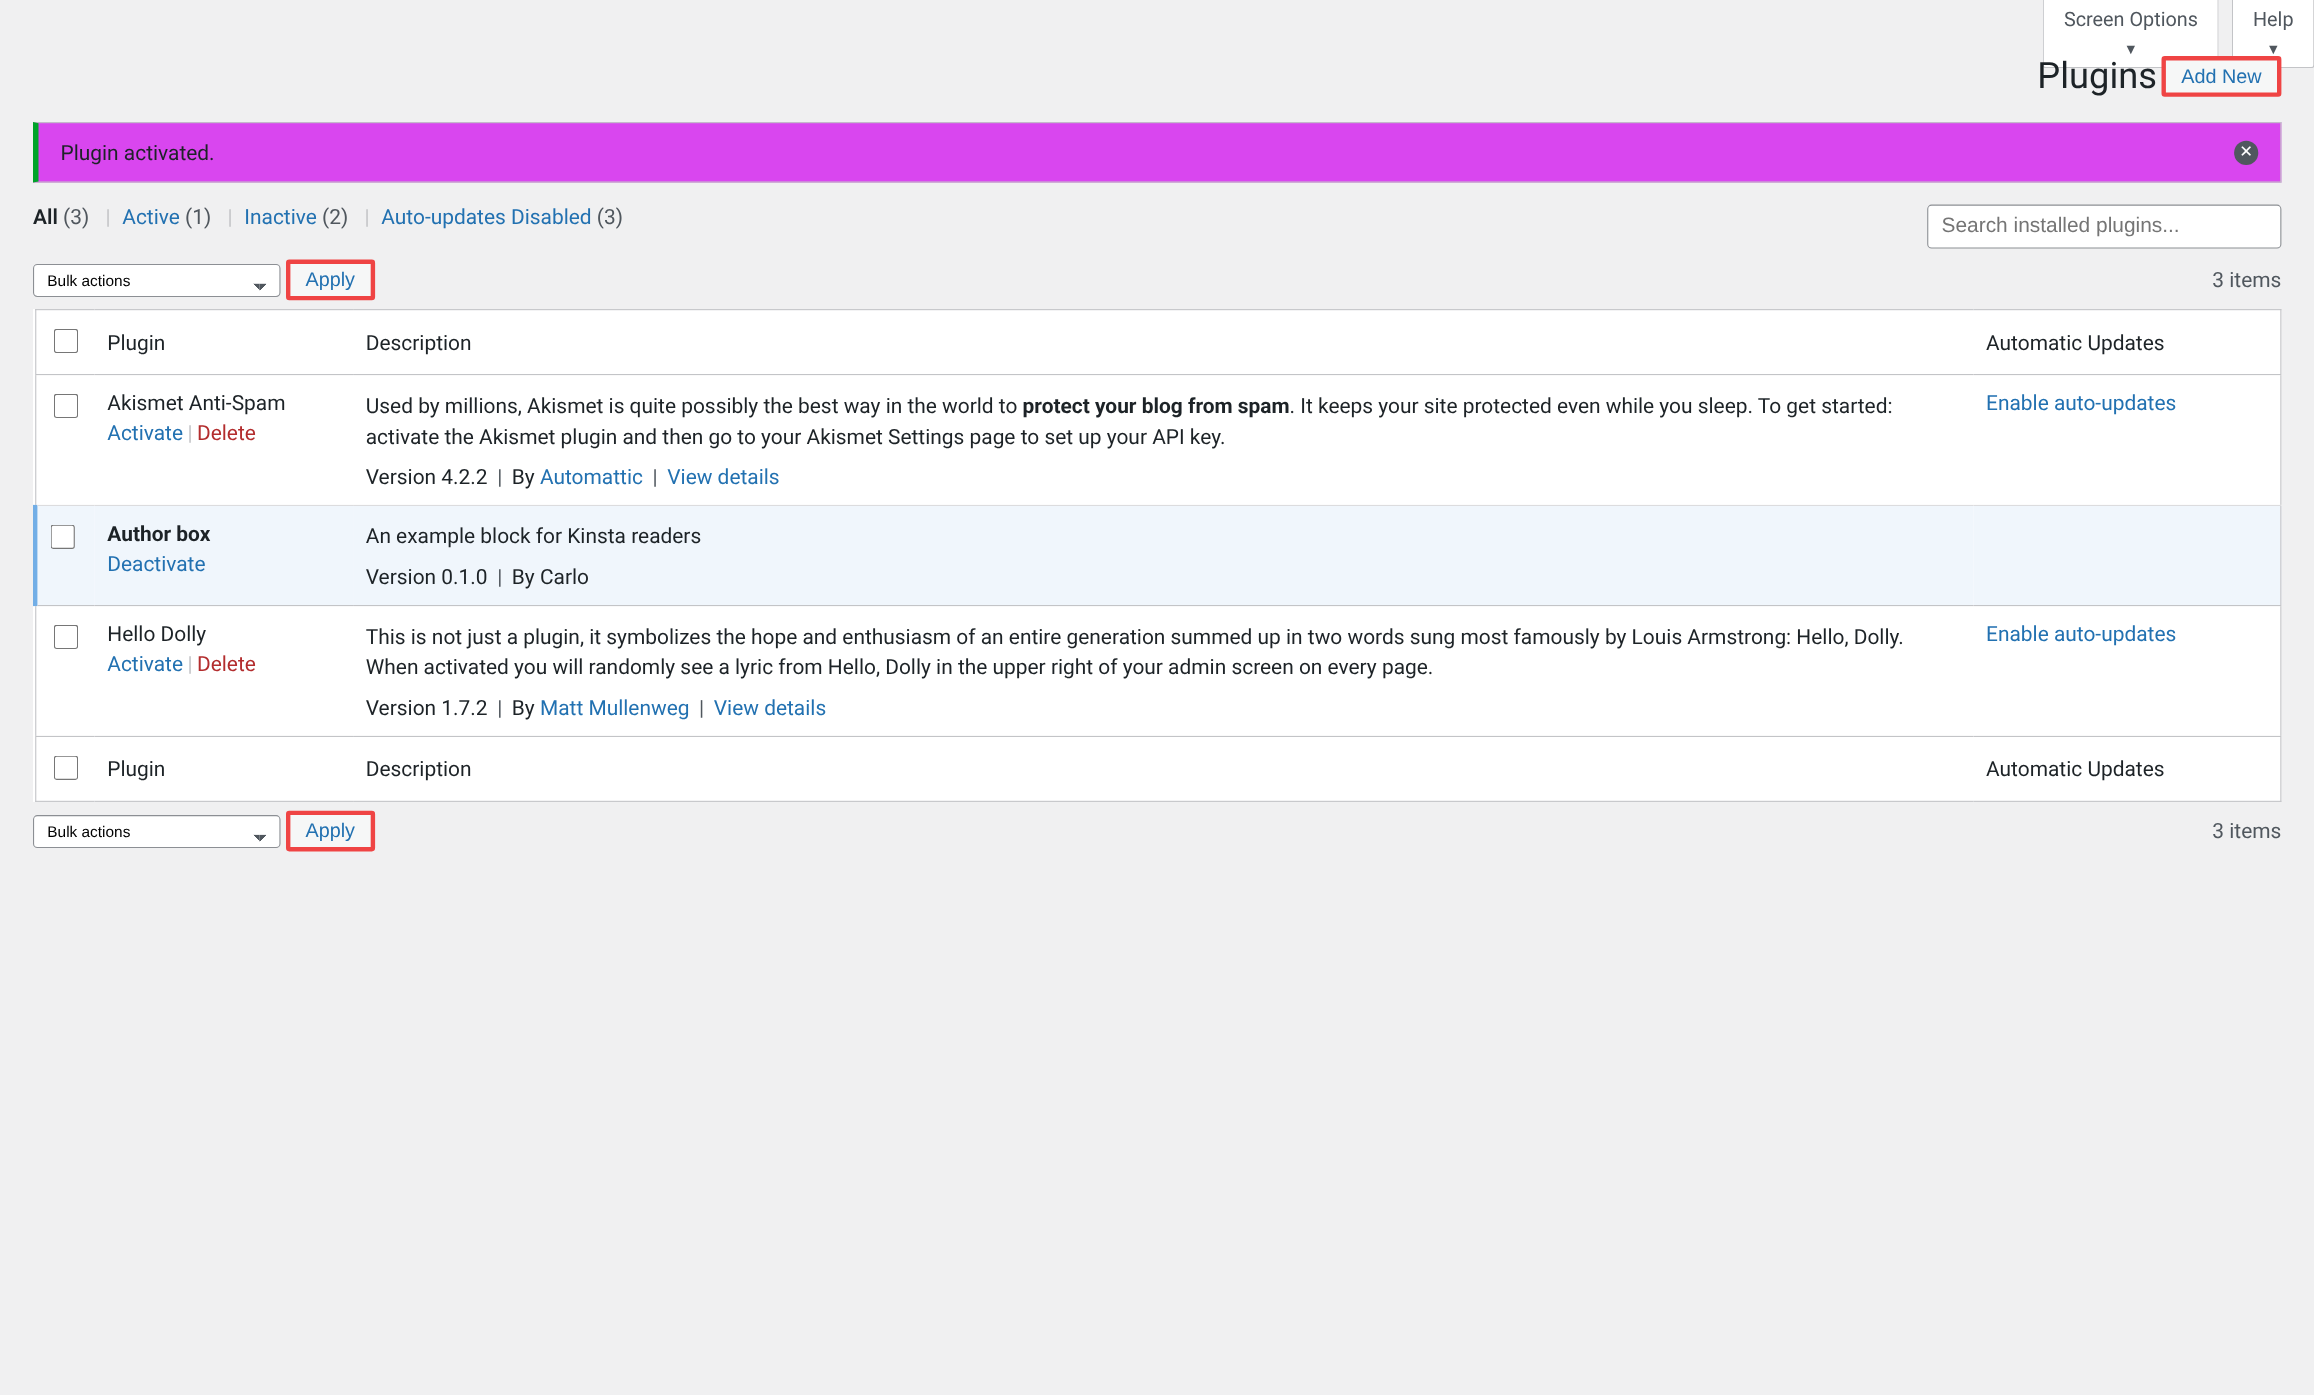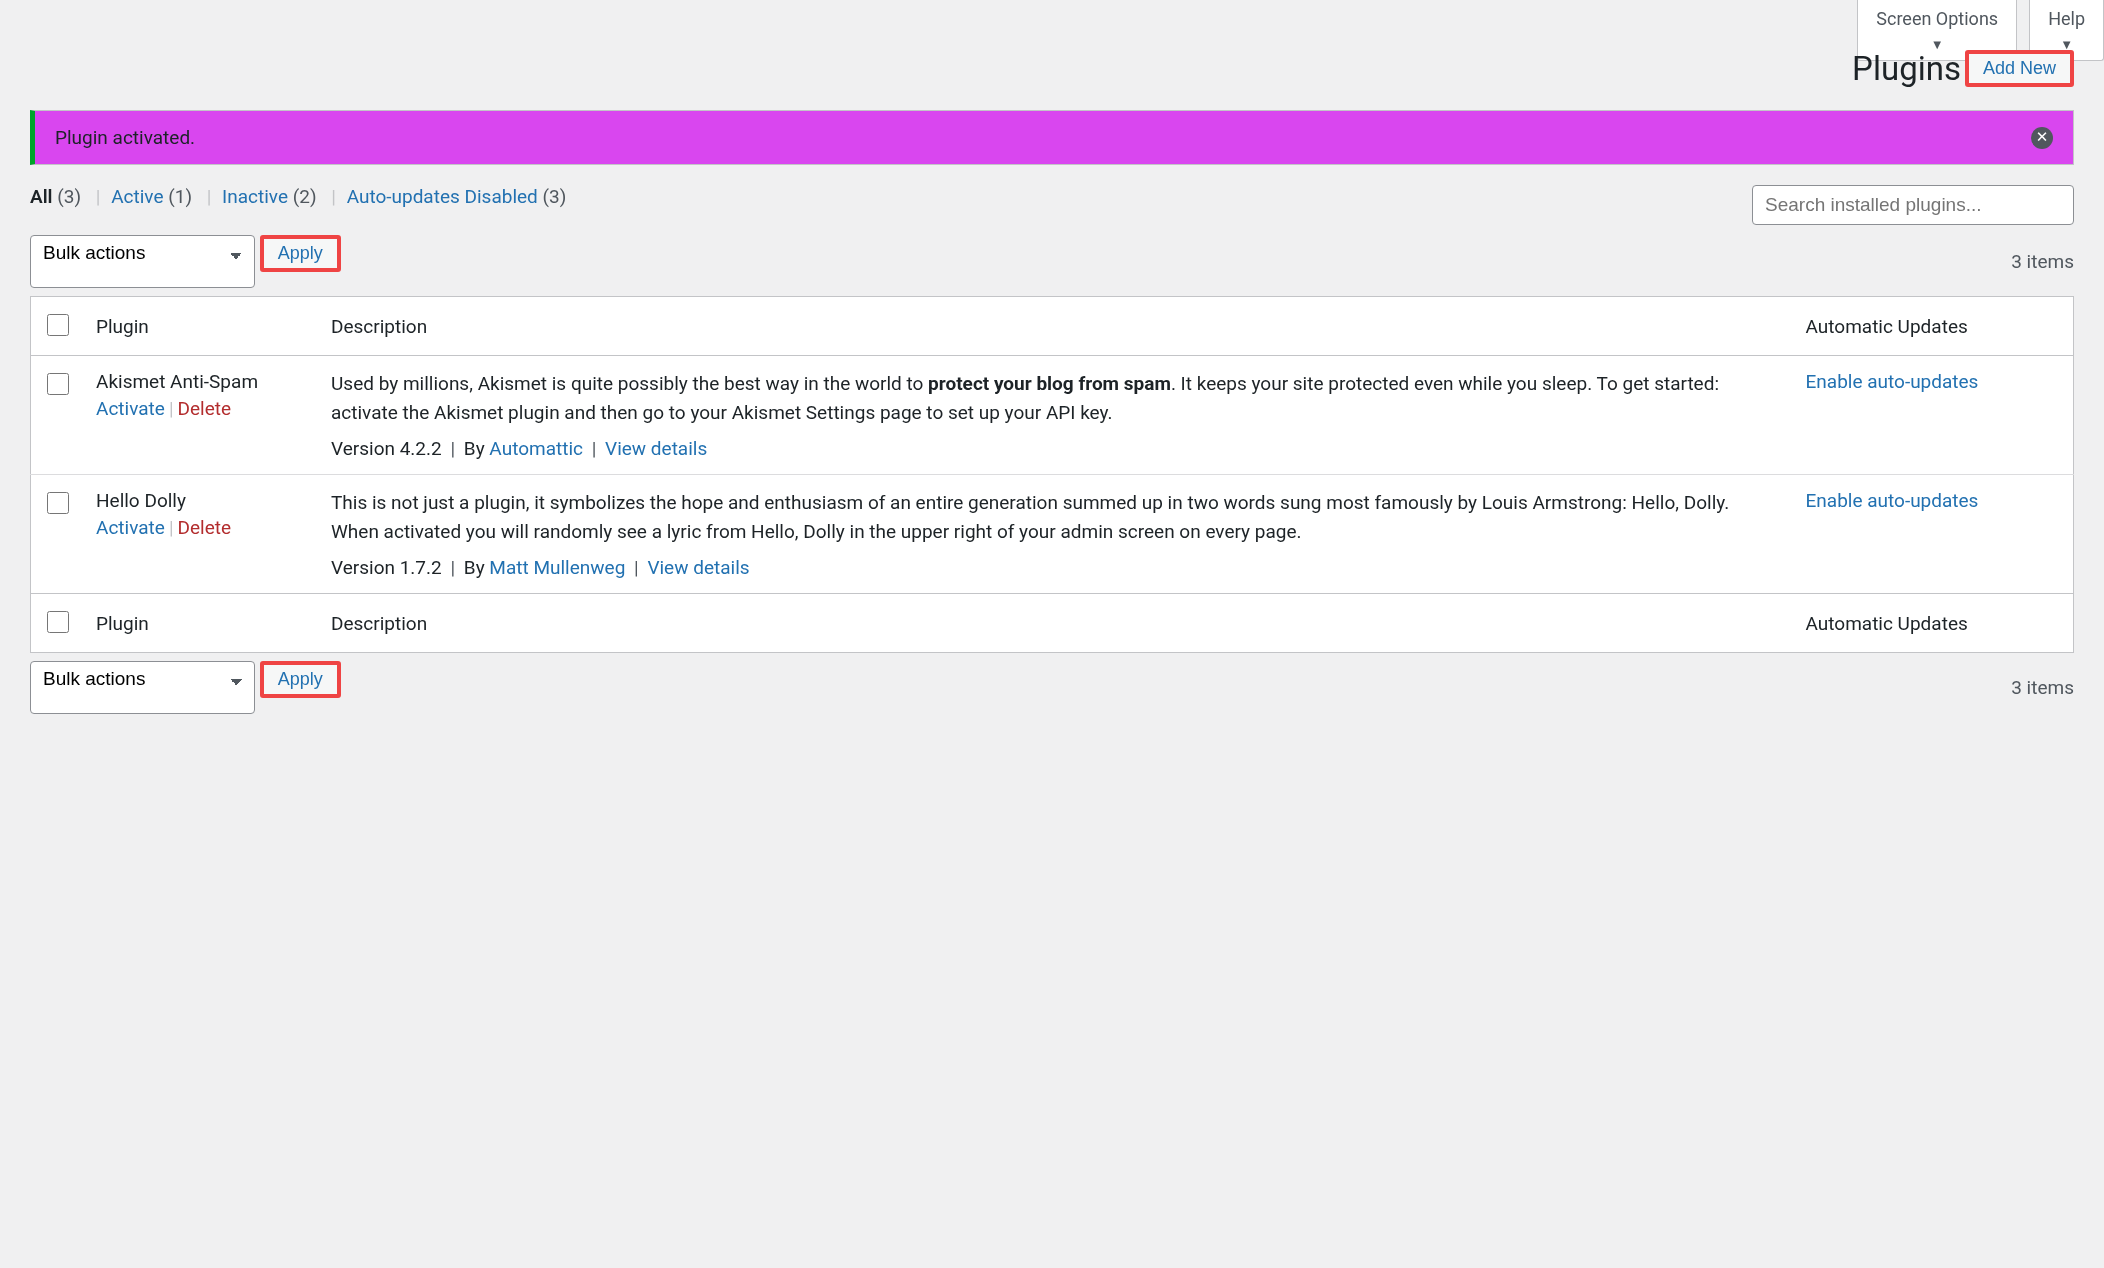--- a/index.html
+++ b/index.html
@@ -107,22 +107,22 @@
   }
   .tablenav {
     display: flex;
     justify-content: space-between;
     align-items: center;
     margin: 8px 0;
   }
   select.bulk {
     border: 1px solid #8c8f94;
     border-radius: 4px;
-    padding: 6px 30px 24px 12px;
-    font-size: 19px;
+    padding: 6px 30px 6px 12px;
+    font-size: 14px;
     background: #fff;
     appearance: none;
     background-image: linear-gradient(45deg, transparent 50%, #50575e 50%), linear-gradient(135deg, #50575e 50%, transparent 50%);
     background-position: calc(100% - 18px) 17px, calc(100% - 12px) 17px;
     background-size: 6px 6px, 6px 6px;
     background-repeat: no-repeat;
     min-width: 225px;
   }
   .tablenav .pages { color: #50575e; font-size: 19px; }
   table.wp-list-table {
@@ -251,20 +251,32 @@
           <td>
             <div class="plugin-name inactive">Akismet Anti-Spam</div>
             <div class="row-actions"><a href="#">Activate</a><span class="asep">|</span><a href="#" class="delete">Delete</a></div>
           </td>
           <td>
             <div class="desc"><span>Used by millions, Akismet is quite possibly the best way in the world to </span><strong>protect your blog from spam</strong><span>. It keeps your site protected even while you sleep. To get started: activate the Akismet plugin and then go to your Akismet Settings page to set up your API key.</span></div>
             <div class="meta"><span>Version 4.2.2</span><span class="vsep"> | </span><span>By </span><a href="#">Automattic</a><span class="vsep"> | </span><a href="#">View details</a></div>
           </td>
           <td><a href="#" class="auto-link">Enable auto-updates</a></td>
         </tr>
+        <tr class="active-row">
+          <td class="check-col"><input type="checkbox" style=""></td>
+          <td>
+            <div class="plugin-name active">Author box</div>
+            <div class="row-actions"><a href="#">Deactivate</a></div>
+          </td>
+          <td>
+            <div class="desc"><span>An example block for Kinsta readers</span></div>
+            <div class="meta"><span>Version 0.1.0</span><span class="vsep"> | </span><span>By Carlo</span></div>
+          </td>
+          <td></td>
+        </tr>
         <tr>
           <td class="check-col"><input type="checkbox" style=""></td>
           <td>
             <div class="plugin-name inactive">Hello Dolly</div>
             <div class="row-actions"><a href="#">Activate</a><span class="asep">|</span><a href="#" class="delete">Delete</a></div>
           </td>
           <td>
             <div class="desc"><span>This is not just a plugin, it symbolizes the hope and enthusiasm of an entire generation summed up in two words sung most famously by Louis Armstrong: Hello, Dolly. When activated you will randomly see a lyric from Hello, Dolly in the upper right of your admin screen on every page.</span></div>
             <div class="meta"><span>Version 1.7.2</span><span class="vsep"> | </span><span>By </span><a href="#">Matt Mullenweg</a><span class="vsep"> | </span><a href="#">View details</a></div>
           </td>

